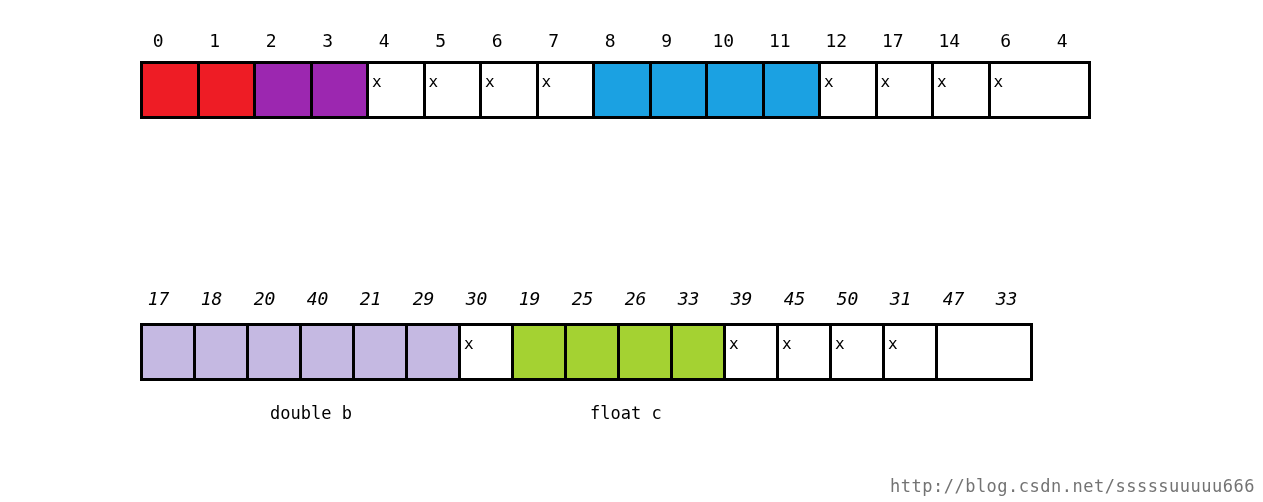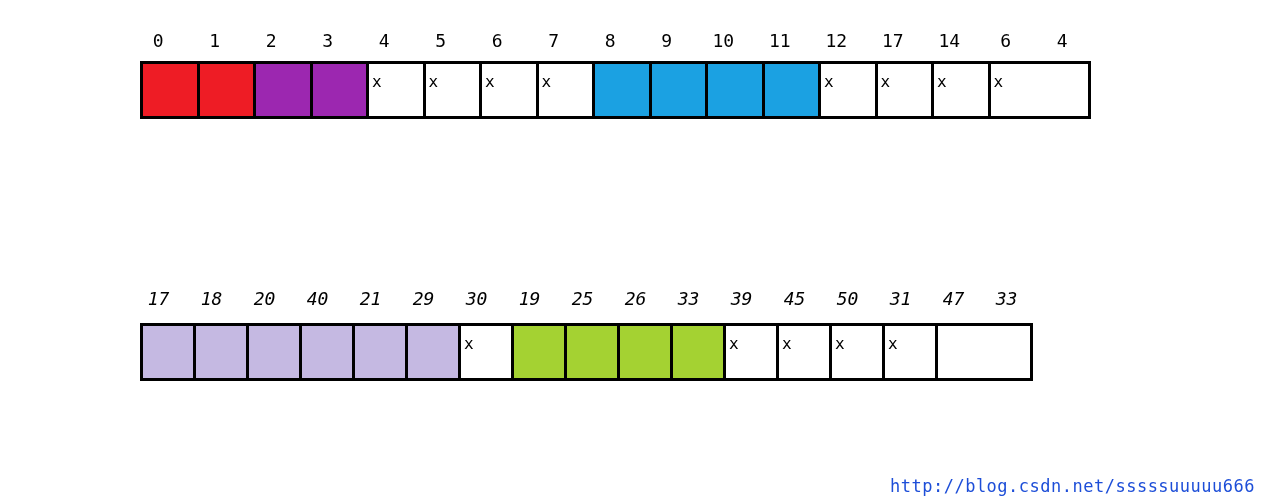--- a/index.html
+++ b/index.html
@@ -5,21 +5,21 @@
   * { box-sizing: border-box; margin: 0; padding: 0; }
   body { background: #ffffff; font-family: "Microsoft YaHei", SimSun, monospace, sans-serif; width: 1263px; height: 502px; position: relative; }
   .diagram { position: absolute; }
   .indices { display: flex; }
   .index { font-size: 18px; text-align: center; }
   .row { display: flex; border: 3px solid #000; }
   .cell { border-right: 3px solid #000; display: flex; align-items: flex-start; justify-content: flex-start; font-size: 16px; padding-top: 8px; padding-left: 3px; }
   .cell:last-child { border-right: none; }
   .labels { position: relative; font-family: monospace, "Courier New"; font-size: 17px; }
   .label { position: absolute; white-space: nowrap; }
-  .watermark { position: absolute; right: 8px; bottom: 6px; color: #1d4ed8; font-size: 17px; font-family: monospace; letter-spacing: 0.5px; }
+  .watermark { position: absolute; right: 8px; bottom: 6px; color: #737373; font-size: 17px; font-family: monospace; letter-spacing: 0.5px; }
 </style>
 </head>
 <body>
 
 <div class="diagram" style="left:140px; top:30px;">
   <div class="indices" id="idx1" style="margin-bottom:10px;">
       <div class="index" style="width: 56.5px; margin-left: -10px;">0</div>
       <div class="index" style="width: 56.5px;">1</div>
       <div class="index" style="width: 56.5px;">2</div>
       <div class="index" style="width: 56.5px;">3</div>
@@ -88,15 +88,19 @@
       <div class="cell" style="width: 53px; background: rgb(164, 210, 50);"></div>
       <div class="cell" style="width: 53px; background: rgb(164, 210, 50);"></div>
       <div class="cell" style="width: 53px; background: rgb(164, 210, 50);"></div>
       <div class="cell" style="width: 53px; background: rgb(164, 210, 50);"></div>
       <div class="cell" style="width: 53px; background: rgb(255, 255, 255);">x</div>
       <div class="cell" style="width: 53px; background: rgb(255, 255, 255);">x</div>
       <div class="cell" style="width: 53px; background: rgb(255, 255, 255);">x</div>
       <div class="cell" style="width: 53px; background: rgb(255, 255, 255);">x</div>
       <div class="cell" style="width: 53px; background: rgb(255, 255, 255);"></div>
     </div>
+  <div class="labels" style="height:40px; margin-top:22px;">
+    <span class="label" style="left:130px;">double b</span>
+    <span class="label" style="left:450px;">float c</span>
+  </div>
 </div>
 
 <div class="watermark">http://blog.csdn.net/sssssuuuuu666</div>
 
 </body></html>

